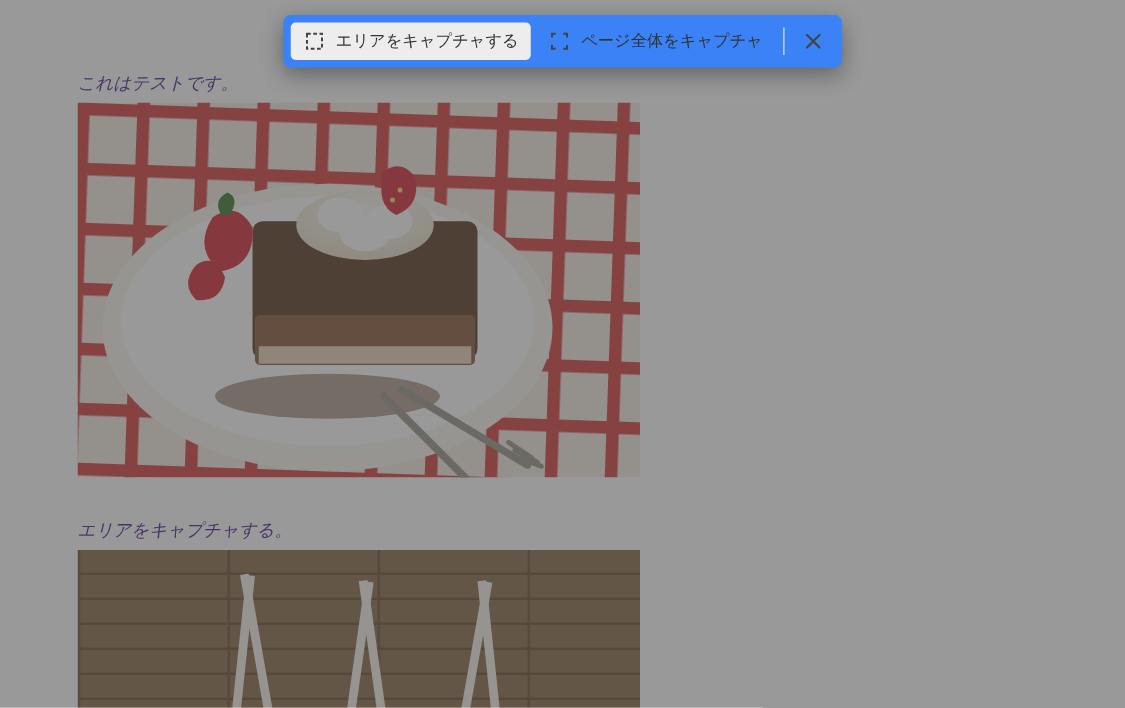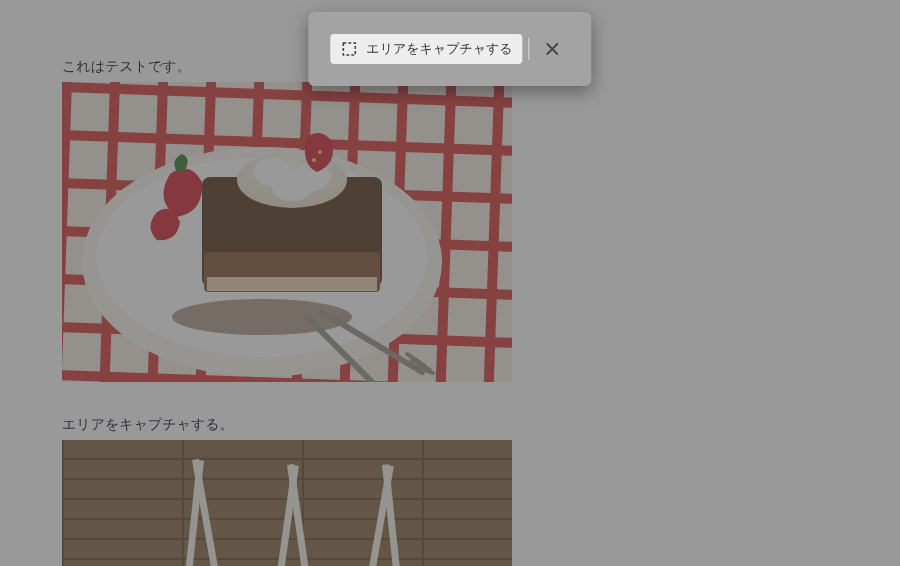--- a/index.html
+++ b/index.html
@@ -10,22 +10,23 @@
       font-family: "Hiragino Sans", "Meiryo", sans-serif;
       position: relative;
       overflow: hidden;
     }
     .content {
       padding-left: 62px;
       padding-top: 58px;
     }
     .caption {
       font-size: 14px;
-      color: #0f172a;
+      color: #4c1d95;
       margin-bottom: 6px;
+      font-style: italic;
     }
     .image-box {
       width: 450px;
       height: 300px;
       margin-bottom: 34px;
       display: block;
     }
     .image-box.second {
       height: 300px;
       margin-bottom: 0;
@@ -34,26 +35,26 @@
       position: absolute;
       inset: 0;
       background: rgba(70,70,70,0.55);
       pointer-events: none;
     }
     .toolbar {
       position: absolute;
       top: 12px;
       left: 50%;
       transform: translateX(-50%);
-      background: #a3a3a3;
+      background: #3b82f6;
       border-radius: 6px;
       box-shadow: 0 6px 18px rgba(0,0,0,0.35);
       display: flex;
       align-items: center;
-      padding: 22px;
+      padding: 6px;
       gap: 4px;
     }
     .tb-btn {
       display: flex;
       align-items: center;
       gap: 8px;
       padding: 6px 10px;
       border-radius: 4px;
       cursor: pointer;
       font-size: 13px;
@@ -160,20 +161,28 @@
 
 <div class="toolbar">
   <button class="tb-btn active">
     <span class="icon">
       <svg width="18" height="18" viewBox="0 0 18 18" fill="none" stroke="#444" stroke-width="1.6">
         <rect x="3" y="3" width="12" height="12" stroke-dasharray="3 2"></rect>
       </svg>
     </span>
     <span>エリアをキャプチャする</span>
   </button>
+  <button class="tb-btn">
+    <span class="icon">
+      <svg width="18" height="18" viewBox="0 0 18 18" fill="none" stroke="#444" stroke-width="1.6">
+        <path d="M3 6 V3 H6 M12 3 H15 V6 M15 12 V15 H12 M6 15 H3 V12"></path>
+      </svg>
+    </span>
+    <span>ページ全体をキャプチャ</span>
+  </button>
   <div class="divider"></div>
   <button class="tb-btn close-btn">
     <span class="icon">
       <svg width="16" height="16" viewBox="0 0 16 16" stroke="#444" stroke-width="1.8" stroke-linecap="round">
         <path d="M3 3 L13 13 M13 3 L3 13"></path>
       </svg>
     </span>
   </button>
 </div>
 

